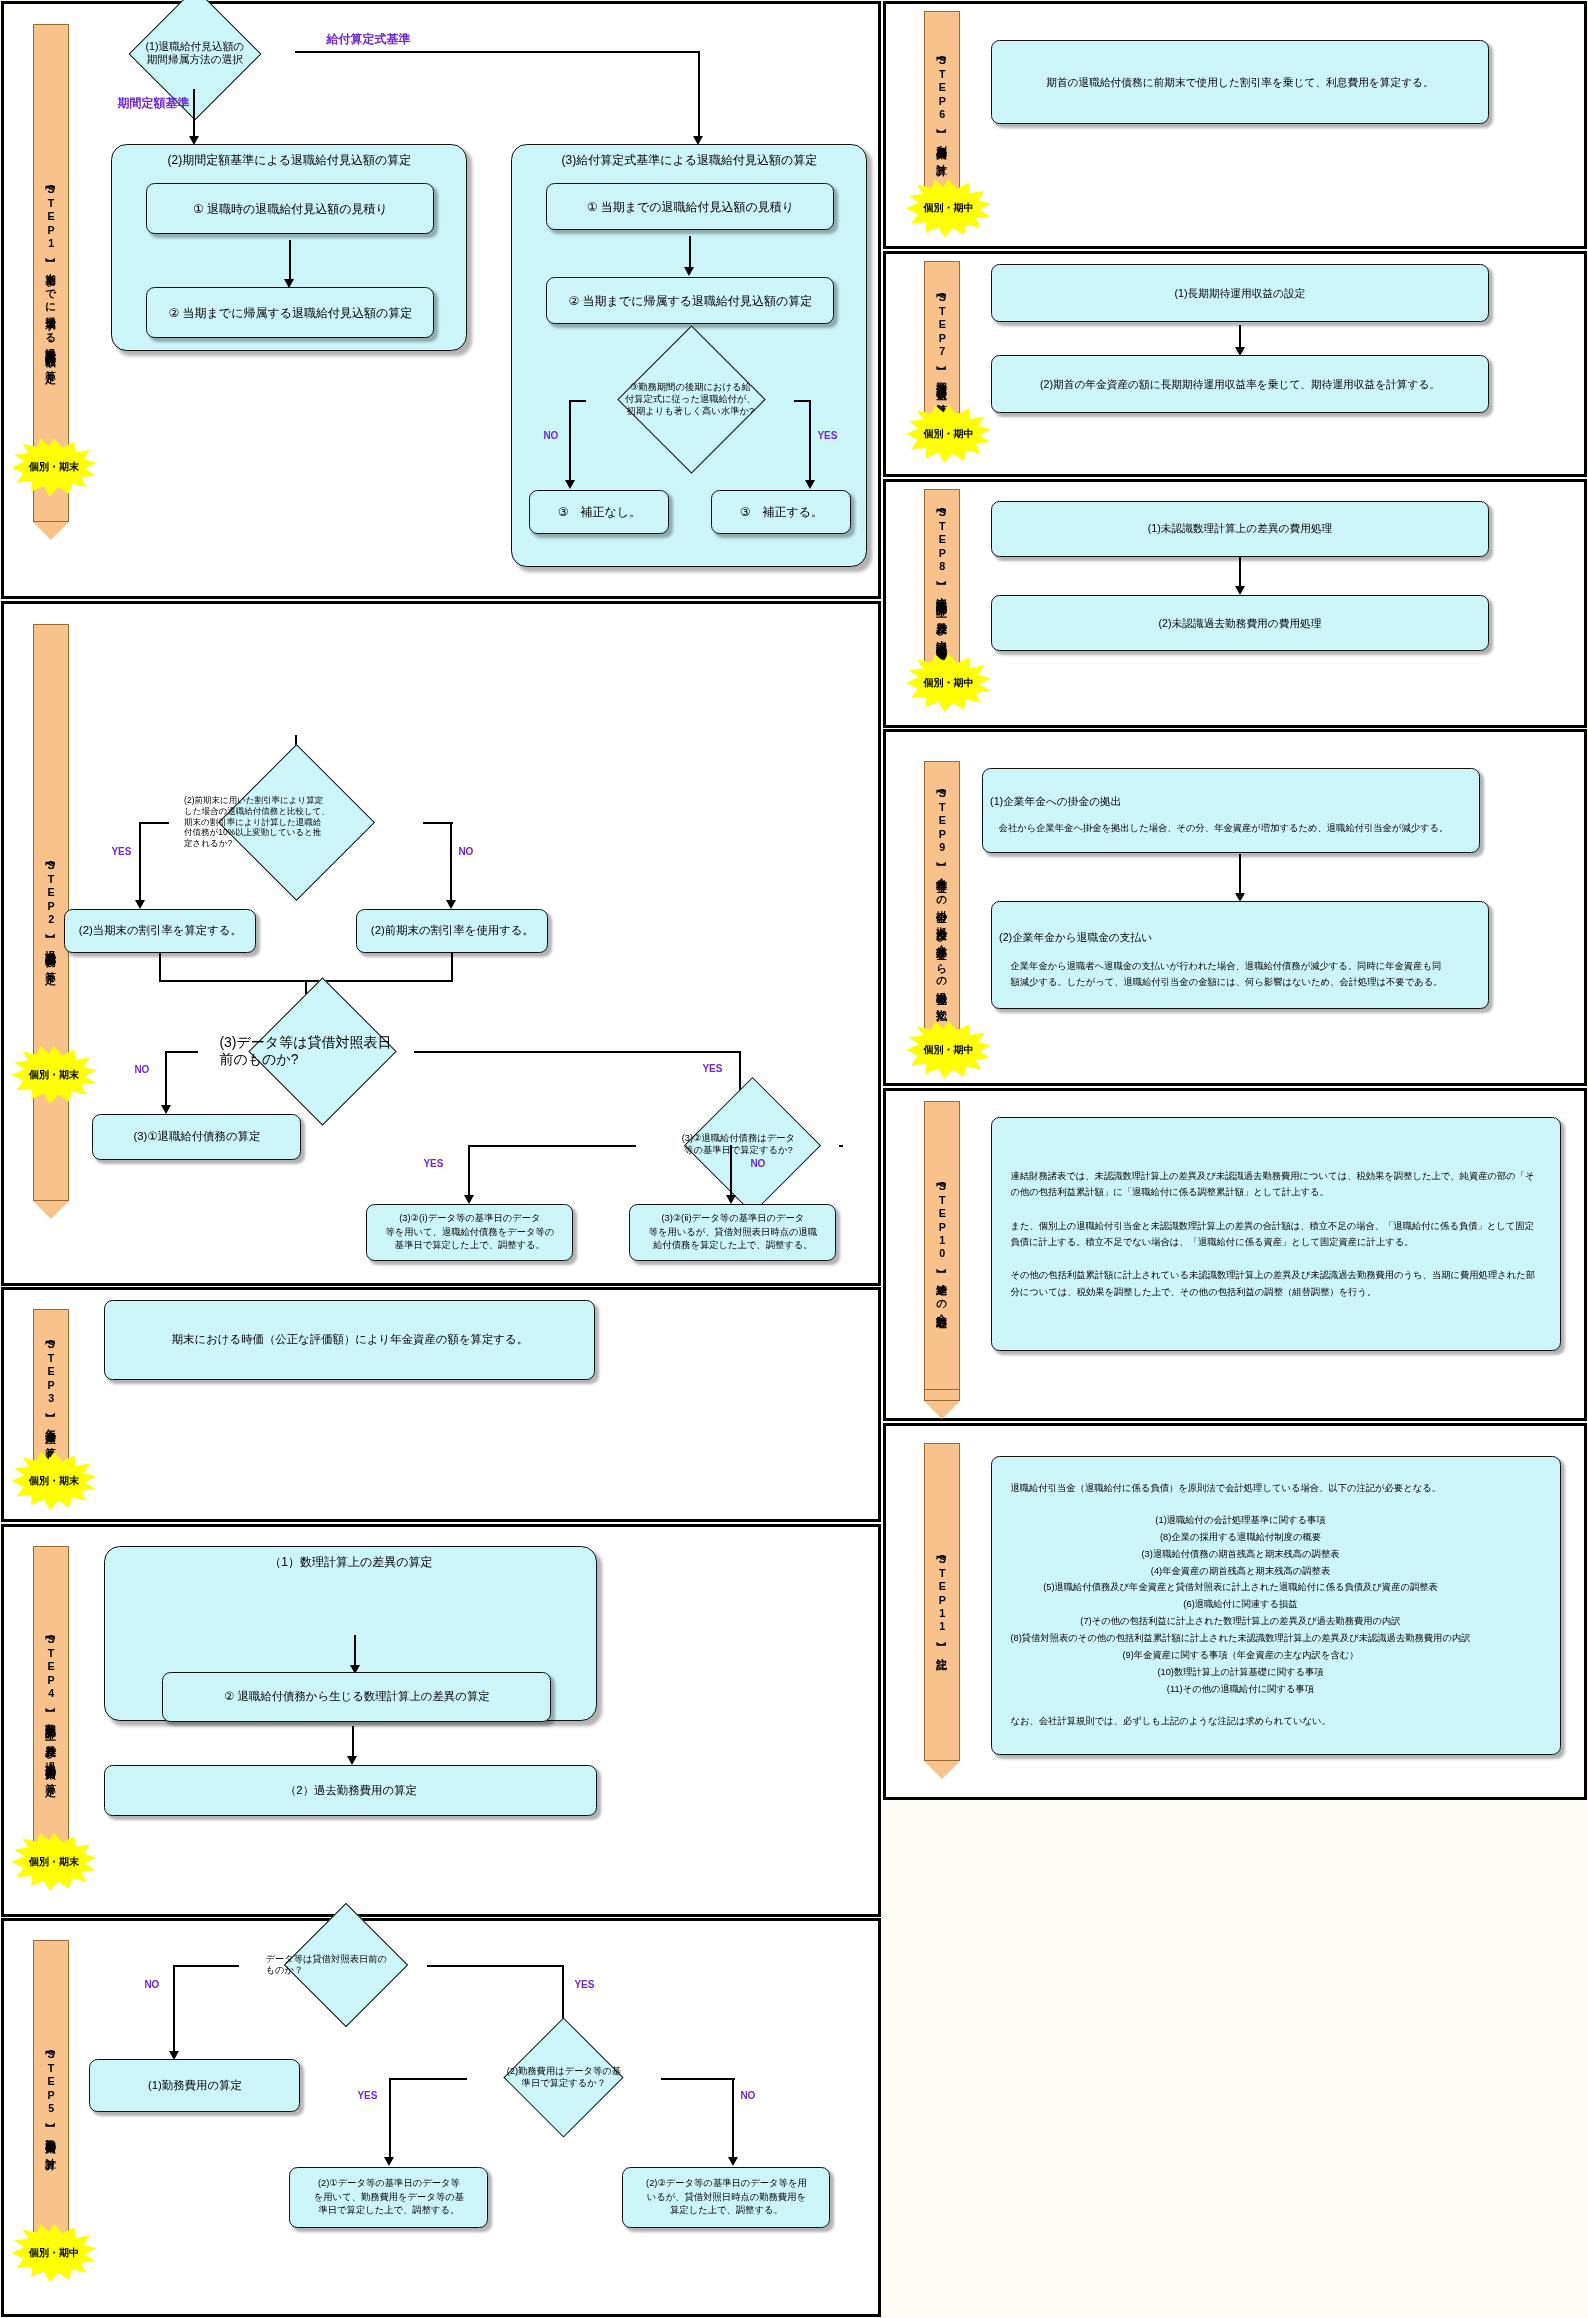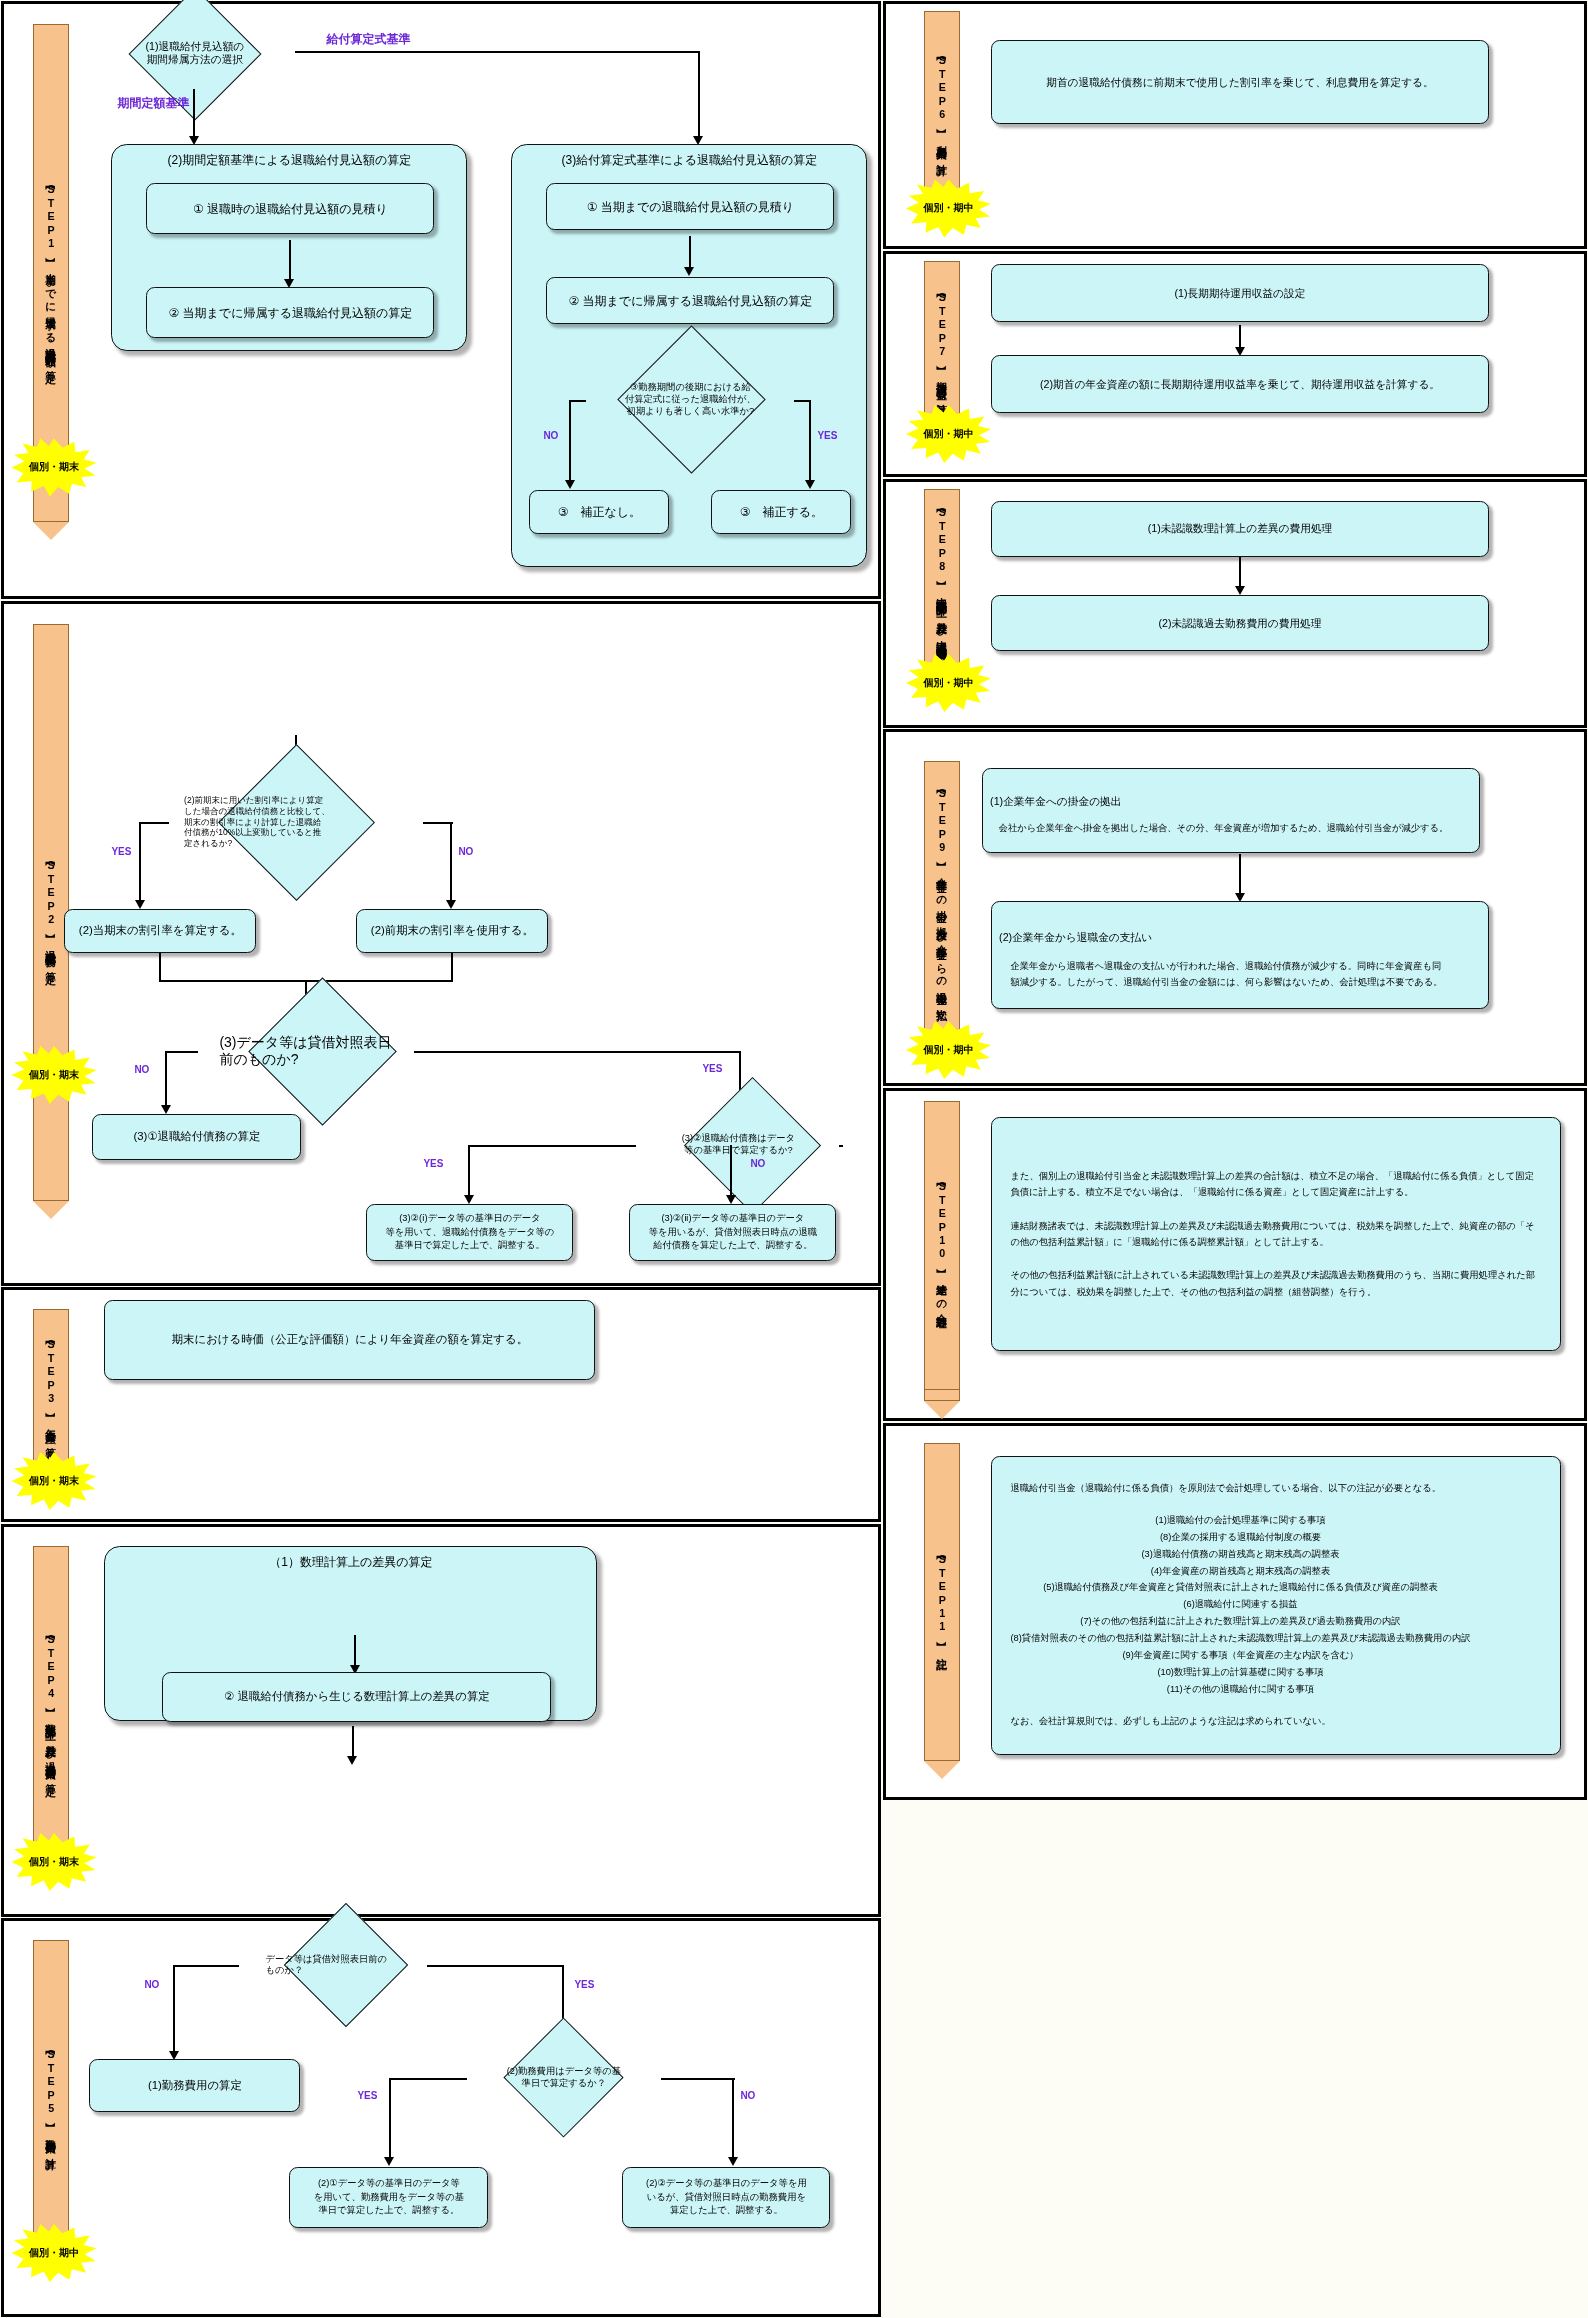--- a/index.html
+++ b/index.html
@@ -316,20 +316,21 @@
     <div class="group" style="left:100px; top:18.5px; width:493px; height:175px;">
       <div class="gtitle t16">（1）数理計算上の差異の算定</div>
       <div class="ln vln" style="left:249px; top:88px; height:33px;"></div>
       <div class="arrowdn" style="left:245px; top:118px;"></div>
       <div class="box t16" style="left:57px; top:125px; width:389px; height:50px;">② 退職給付債務から生じる数理計算上の差異の算定</div>
     </div>
 
     <div class="ln vln" style="left:348px; top:199px; height:33px;"></div>
     <div class="arrowdn" style="left:343px; top:229px;"></div>
 
+    <div class="box t16" style="left:100px; top:238px; width:493px; height:51px;">（2）過去勤務費用の算定</div>
   </div>
 
   <div class="panel" style="left:1.4px; top:1918px; width:880px; height:399px;">
     <div class="stepband" style="left:28.5px; top:18.5px; height:320px;">
       <div class="bandtext">【STEP5】 勤務費用の計算</div>
     </div>
     <div class="star" style="left:7.1px; top:303px;">
       <span>個別・期中</span>
     </div>
 
@@ -436,22 +437,22 @@
 額減少する。したがって、退職給付引当金の金額には、何ら影響はないため、会計処理は不要である。</div>
     </div>
   </div>
 
   <div class="panel" style="left:0px; top:1088px; width:704px; height:333px;">
     <div class="stepband noarrow" style="left:38px; top:10px; height:289px;">
       <div class="bandtext">【STEP10】 連結での会計処理</div>
     </div>
     <div class="stepband" style="left:38px; top:299px; height:11.4px; border-top:none;"></div>
     <div class="box topalign" style="left:105px; top:26px; width:570px; height:234px; flex-direction:column; align-items:flex-start; padding:24px 18.5px;">
+      <div class="t13 bodytext" style="text-align:left; line-height:1.75; margin-bottom:17px;">連結財務諸表では、未認識数理計算上の差異及び未認識過去勤務費用については、税効果を調整した上で、純資産の部の「その他の包括利益累計額」に「退職給付に係る調整累計額」として計上する。</div>
       <div class="t13 bodytext" style="text-align:left; line-height:1.75; margin-bottom:17px;">また、個別上の退職給付引当金と未認識数理計算上の差異の合計額は、積立不足の場合、「退職給付に係る負債」として固定負債に計上する。積立不足でない場合は、「退職給付に係る資産」として固定資産に計上する。</div>
-      <div class="t13 bodytext" style="text-align:left; line-height:1.75; margin-bottom:17px;">連結財務諸表では、未認識数理計算上の差異及び未認識過去勤務費用については、税効果を調整した上で、純資産の部の「その他の包括利益累計額」に「退職給付に係る調整累計額」として計上する。</div>
       <div class="t13 bodytext" style="text-align:left; line-height:1.75;">その他の包括利益累計額に計上されている未認識数理計算上の差異及び未認識過去勤務費用のうち、当期に費用処理された部分については、税効果を調整した上で、その他の包括利益の調整（組替調整）を行う。</div>
     </div>
   </div>
 
   <div class="panel" style="left:0px; top:1423px; width:704px; height:377px;">
     <div class="stepband" style="left:38px; top:17px; height:318px;">
       <div class="bandtext">【STEP11】 注記</div>
     </div>
     <div class="box topalign" style="left:105px; top:30px; width:570px; height:299px; flex-direction:column; align-items:flex-start; padding:21.4px 18.5px;">
       <div class="t13" style="text-align:left; margin-bottom:15.7px;">退職給付引当金（退職給付に係る負債）を原則法で会計処理している場合、以下の注記が必要となる。</div>

